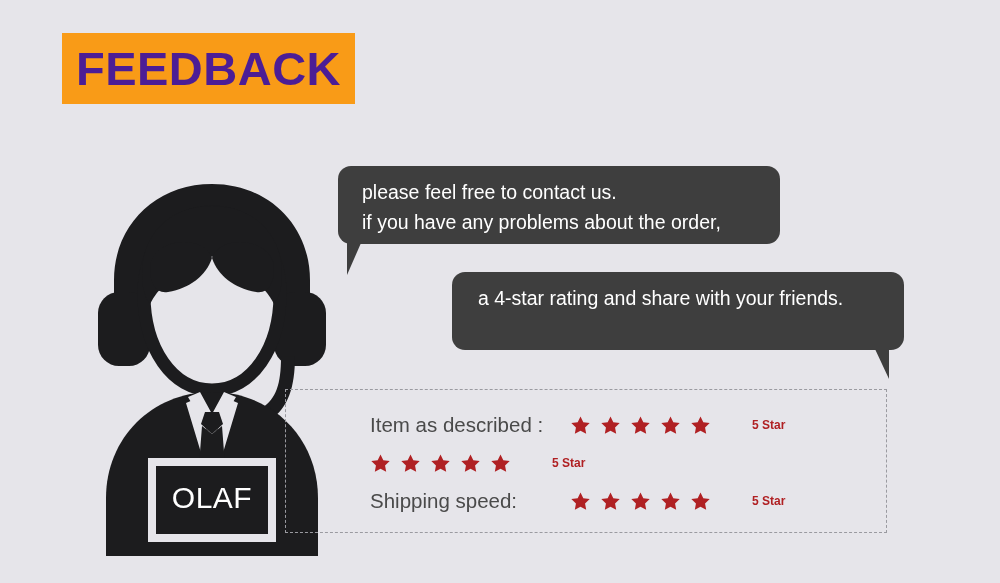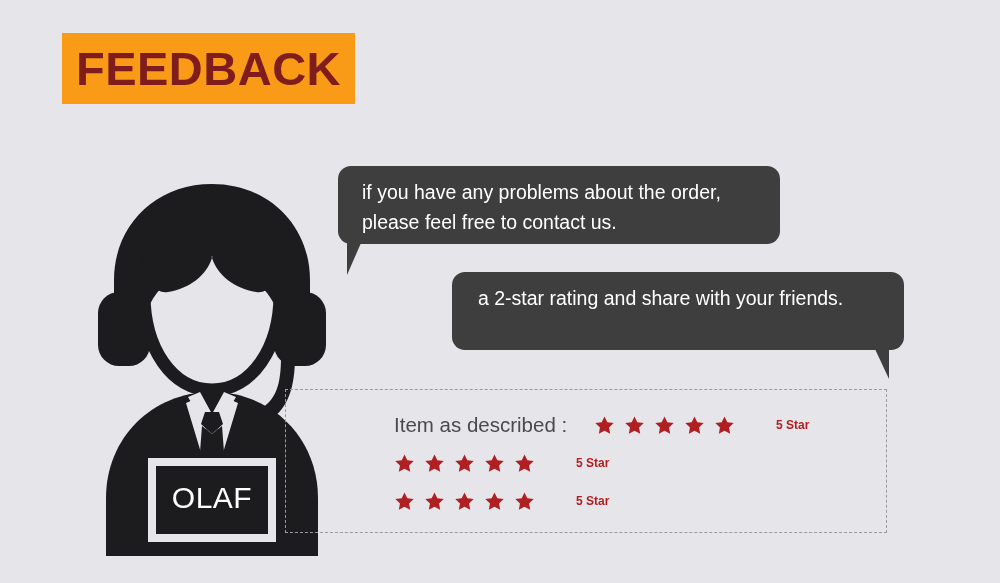--- a/index.html
+++ b/index.html
@@ -30,21 +30,21 @@
     background: #f99b17;
     display: flex;
     align-items: center;
     justify-content: center;
   }
   #feedback-title {
     font-family: "Liberation Sans", sans-serif;
     font-weight: bold;
     font-size: 47px;
     letter-spacing: 0.5px;
-    color: #7f1d1d;
+    color: #4c1d95;
     line-height: 1;
     white-space: nowrap;
   }
 
   
   #operator-illustration {
     position: absolute;
     left: 92px;
     top: 176px;
     width: 240px;
@@ -114,21 +114,21 @@
     position: absolute;
     left: 285px;
     top: 389px;
     width: 602px;
     height: 144px;
     border: 1px dashed #9a9aa0;
     box-sizing: border-box;
   }
   #ratings-list {
     position: absolute;
-    left: 108px;
+    left: 84px;
     top: 16px;
     width: 480px;
   }
   .rating-row {
     display: flex;
     align-items: center;
     height: 38px;
   }
   .rating-label {
     width: 200px;
@@ -204,27 +204,27 @@
 
       <rect x="64" y="290" width="112" height="68" fill="#1c1c1e"></rect>
 
       <text x="120" y="332" text-anchor="middle" fill="#ffffff" font-family="Liberation Sans, sans-serif" font-size="30" font-weight="normal" letter-spacing="0.5">OLAF</text>
 
       <rect x="62" y="366" width="116" height="13" fill="#1c1c1e"></rect>
     </svg>
   </div>
 
   <div class="bubble" id="bubble-one">
+    <span class="bubble-text">please feel free to contact us.</span>
     <span class="bubble-text">if you have any problems about the order,</span>
-    <span class="bubble-text">please feel free to contact us.</span>
   </div>
   <div id="bubble-one-tail"></div>
 
   <div class="bubble" id="bubble-two">
-    <span class="bubble-text">a 2-star rating and share with your friends.</span>
+    <span class="bubble-text">a 4-star rating and share with your friends.</span>
   </div>
   <div id="bubble-two-tail"></div>
 
   <div id="ratings-panel">
     <div id="ratings-list">
 
       <div class="rating-row">
         <span class="rating-label">Item as described :</span>
         <span class="rating-stars">
           <svg viewBox="0 0 24 24">
@@ -261,20 +261,21 @@
               <path fill="#b02023" d="M12 1.6l3.2 6.6 7.3 1-5.3 5.1 1.3 7.2L12 18.1l-6.5 3.4 1.3-7.2L1.5 9.2l7.3-1z"></path>
             </svg>
           <svg viewBox="0 0 24 24">
               <path fill="#b02023" d="M12 1.6l3.2 6.6 7.3 1-5.3 5.1 1.3 7.2L12 18.1l-6.5 3.4 1.3-7.2L1.5 9.2l7.3-1z"></path>
             </svg>
         </span>
         <span class="rating-value">5 Star</span>
       </div>
 
       <div class="rating-row">
+        <span class="rating-label">Shipping speed:</span>
         <span class="rating-stars">
           <svg viewBox="0 0 24 24">
               <path fill="#b02023" d="M12 1.6l3.2 6.6 7.3 1-5.3 5.1 1.3 7.2L12 18.1l-6.5 3.4 1.3-7.2L1.5 9.2l7.3-1z"></path>
             </svg>
           <svg viewBox="0 0 24 24">
               <path fill="#b02023" d="M12 1.6l3.2 6.6 7.3 1-5.3 5.1 1.3 7.2L12 18.1l-6.5 3.4 1.3-7.2L1.5 9.2l7.3-1z"></path>
             </svg>
           <svg viewBox="0 0 24 24">
               <path fill="#b02023" d="M12 1.6l3.2 6.6 7.3 1-5.3 5.1 1.3 7.2L12 18.1l-6.5 3.4 1.3-7.2L1.5 9.2l7.3-1z"></path>
             </svg>

